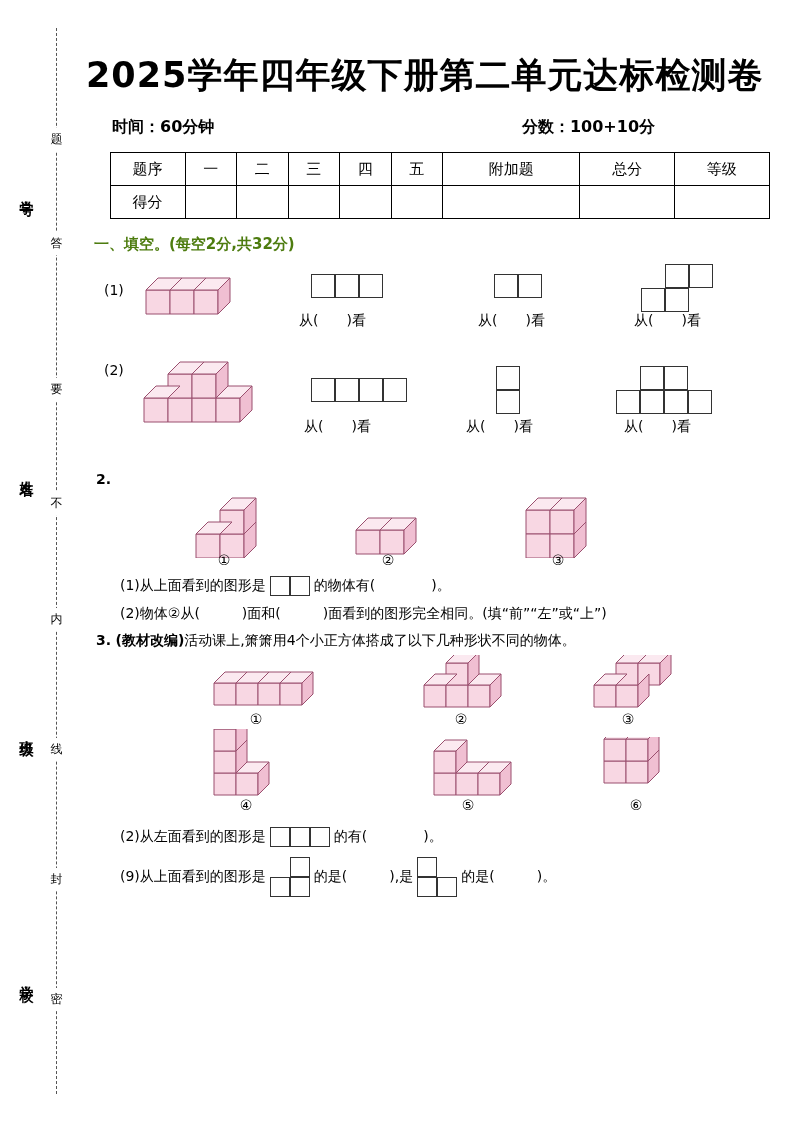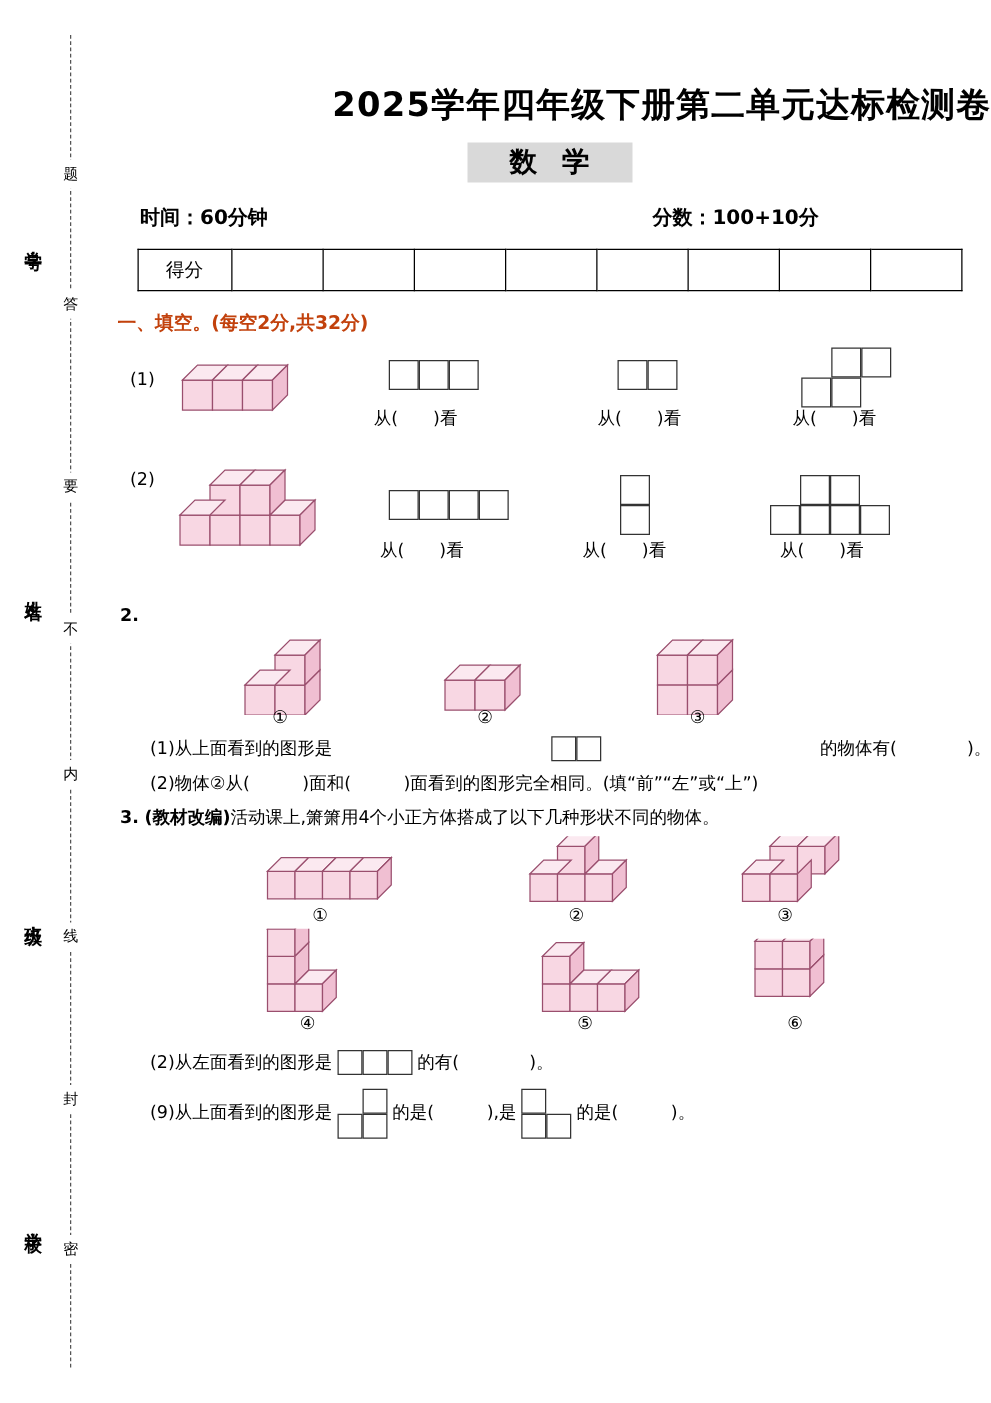--- a/index.html
+++ b/index.html
@@ -37,24 +37,24 @@
     padding:3px 0;
     text-align:center;
     width:17px;
   }
 
   
   .page{
     position:absolute;left:86px;top:0;width:707px;height:1122px;
   }
   .title{
-    text-align:right;
-    font-size:27px;
+    text-align:left;
+    font-size:35px;
     font-weight:bold;
-    margin-top:66px;
+    margin-top:52px;
     letter-spacing:1px;
     font-family:"DejaVu Sans",sans-serif;
   }
   .subject-wrap{text-align:center;margin-top:12px;}
   .subject{
     display:inline-block;
     background:#d9d9d9;
     font-size:22px;
     font-weight:bold;
     padding:1px 14px;
@@ -84,21 +84,21 @@
     text-align:center;
     font-size:15px;
     font-family:"DejaVu Sans",sans-serif;
   }
   td.hcell{width:72px;}
 
   .sec-head{
     margin:16px 0 6px 8px;
     font-size:15px;
     font-weight:bold;
-    color:#c2410c;
+    color:#4d7c0f;
     font-family:"DejaVu Sans",sans-serif;
   }
   .q{
     font-size:14px;
     margin:4px 0 0 10px;
     font-family:"DejaVu Sans",sans-serif;
     line-height:1.7;
   }
   .q b{font-weight:bold;}
 
@@ -134,31 +134,39 @@
   <div class="strip-char" style="top: 608px;">内</div>
   <div class="strip-char" style="top: 738px;">线</div>
   <div class="strip-char" style="top: 868px;">封</div>
   <div class="strip-char" style="top: 988px;">密</div>
 </div>
 
 <div class="page">
 
   <div class="title">2025学年四年级下册第二单元达标检测卷</div>
 
-  <div class="subject-wrap">
-    <span class="subject">数学</span>
-  </div>
 
   <div class="meta-row">
     <div class="meta-time">时间：60分钟</div>
     <div class="meta-score">分数：100+10分</div>
   </div>
 
   <table class="scoretable">
     <tbody>
+        <tr>
+      <td class="hcell">题序</td>
+      <td>一</td>
+      <td>二</td>
+      <td>三</td>
+      <td>四</td>
+      <td>五</td>
+      <td>附加题</td>
+      <td>总分</td>
+      <td>等级</td>
+    </tr>
     <tr>
       <td class="hcell">得分</td>
       <td></td>
       <td></td>
       <td></td>
       <td></td>
       <td></td>
       <td></td>
       <td></td>
       <td></td>
@@ -321,21 +329,21 @@
         <path d="M34 42 L58 42 L58 66 L34 66 Z"></path>
         <path d="M10 18 L22 6 L46 6 L34 18 Z" fill="#fbe9f0"></path>
         <path d="M34 18 L46 6 L70 6 L58 18 Z" fill="#fbe9f0"></path>
         <path d="M58 18 L70 6 L70 30 L58 42 Z" fill="#f0bfd2"></path>
         <path d="M58 42 L70 30 L70 54 L58 66 Z" fill="#f0bfd2"></path>
       </g>
     </svg>
     <div class="abs circnum" style="left:452px;top:60px;width:20px;">③</div>
   </div>
 
-  <div class="q" style="display:flex;align-items:center;margin-left:34px;justify-content:space-between;">
+  <div class="q" style="display:flex;align-items:center;margin-left:34px;">
     <span>(1)从上面看到的图形是</span>
     <span class="inline-grid">
       <span class="grid small"><span class="r">
             <span class="c"></span>
             <span class="c"></span>
           </span></span>
     </span>
     <span>的物体有(　　　　)。</span>
   </div>
 

